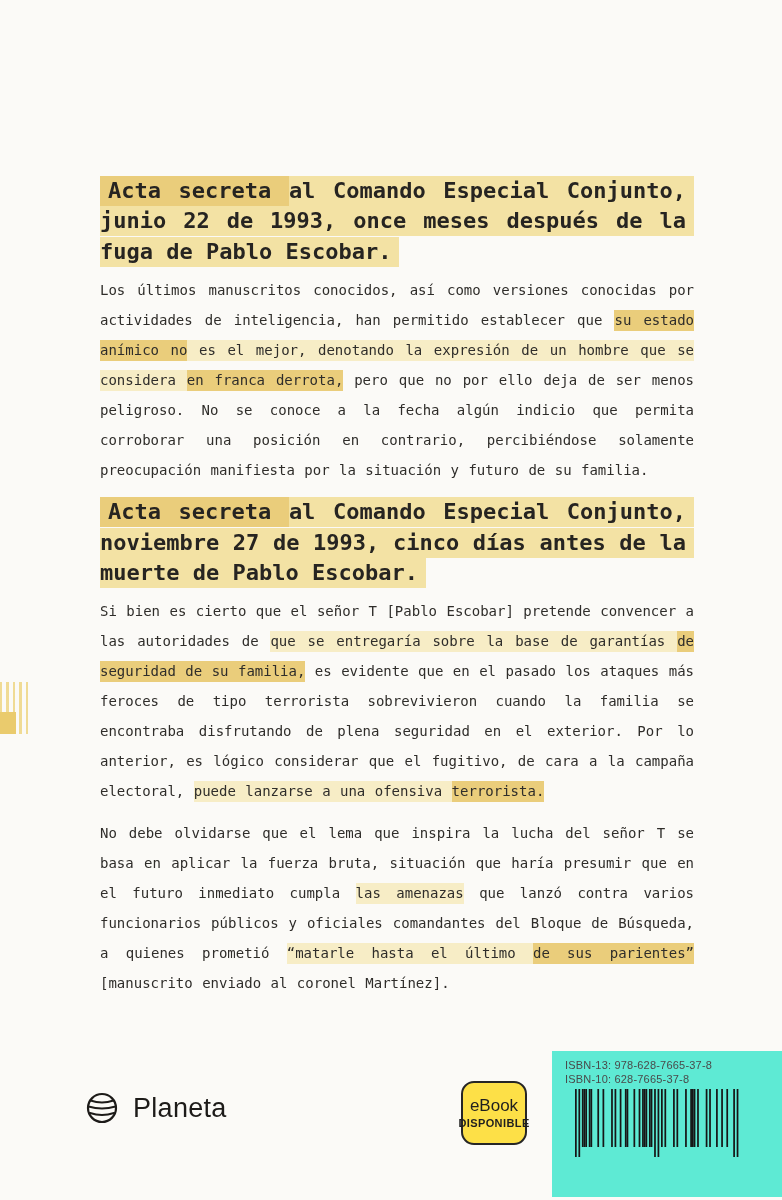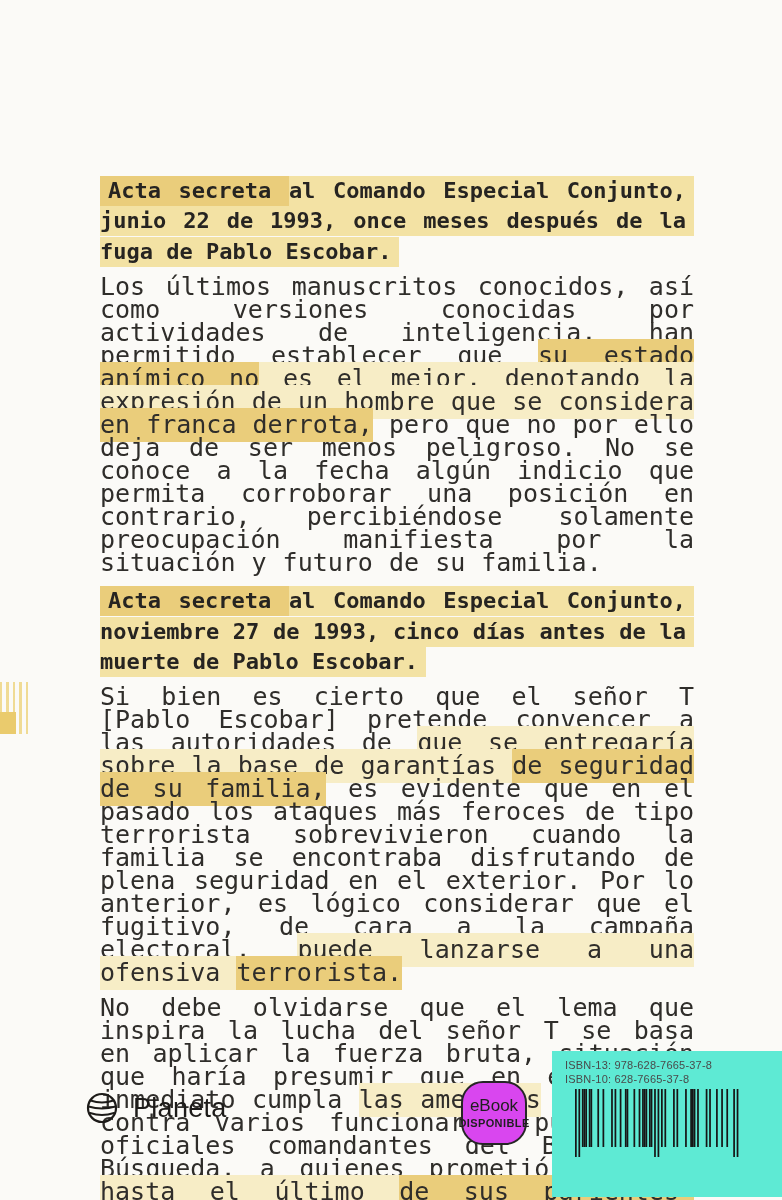--- a/index.html
+++ b/index.html
@@ -21,21 +21,21 @@
     position:absolute;left:100px;top:176px;width:594px;
     color:var(--ink);
   }
   .sec{text-align:justify;hyphens:manual;-webkit-hyphens:manual;}
   .heading{
     font-size:22px;line-height:30.4px;font-weight:bold;
     color:var(--ink-dark);letter-spacing:0;
     margin-bottom:8px;
   }
   .paragraph{
-    font-size:25px;line-height:23px;
+    font-size:14px;line-height:30px;
     margin-bottom:12px;
   }
   .paragraph:last-child{margin-bottom:0;}
   .heading + .paragraph{margin-bottom:12px;}
   .sec.paragraph{word-spacing:1px;}
   span.h-n{background:transparent;}
   span.h-l,span.h-m,span.h-d{
     box-decoration-break:clone;-webkit-box-decoration-break:clone;
     padding:2px 0 3px 0;
   }
@@ -62,21 +62,21 @@
   }
   .pub-url{
     margin-top:7px;
     font-family:"DejaVu Sans Mono",monospace;font-weight:bold;
     font-size:17.5px;letter-spacing:.4px;color:#1d1b19;
     text-transform:uppercase;white-space:nowrap;
   }
   
   .ebook-box{
     position:absolute;left:461px;top:1081px;width:66px;height:64px;
-    border:2.5px solid #262626;border-radius:22px;background:#d946ef;
+    border:2.5px solid #262626;border-radius:13px;background:#fde047;
     display:flex;flex-direction:column;align-items:center;justify-content:center;
     font-family:"Liberation Sans",sans-serif;color:#1f1f1f;
   }
   .ebook-main{font-size:17px;font-weight:500;line-height:18px;}
   .ebook-sub{font-size:11px;font-weight:bold;letter-spacing:.4px;margin-top:2px;}
   
   .barcode-block{
     position:absolute;left:552px;top:1018px;width:230px;height:146px;
     background:#5eead4;padding:8px 0 0 13px;
     font-family:"Liberation Sans",sans-serif;

